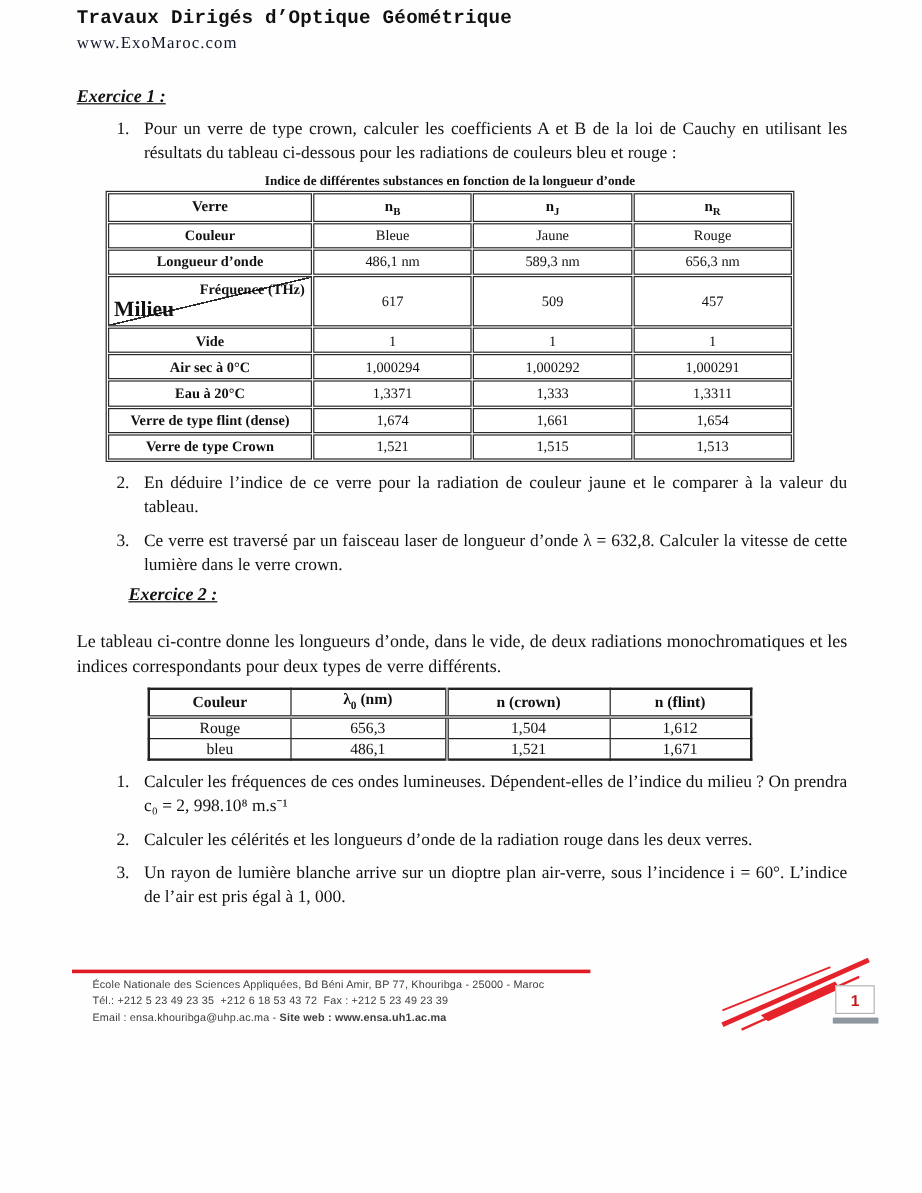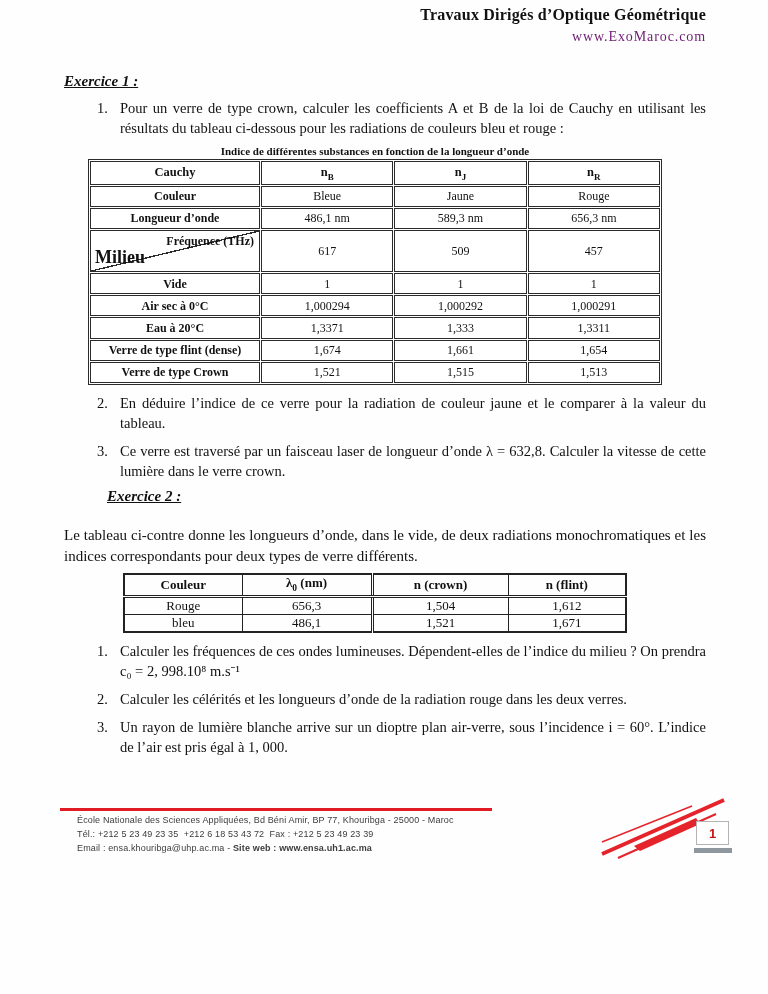--- a/index.html
+++ b/index.html
@@ -4,22 +4,22 @@
 <style>
   * { margin:0; padding:0; box-sizing:border-box; }
   html,body { background:#ffffff; }
   .page {
     width:768px; height:994px; position:relative; margin:0 auto;
     background:#fefefe; color:#111;
     font-family:"Liberation Serif", serif; overflow:hidden;
   }
   .content { padding:6px 62px 0 64px; }
 
-  .title { text-align:right; font-size:16px; font-weight:bold; letter-spacing:0.2px; }
-  .site  { text-align:right; font-size:14px; color:#701a75; letter-spacing:0.9px; margin-top:5px; }
+  .title { text-align:left; font-size:16px; font-weight:bold; letter-spacing:0.2px;font-family:Liberation Mono, monospace; }
+  .site  { text-align:left; font-size:14px; color:#0f172a; letter-spacing:0.9px; margin-top:5px; }
 
   .ex-heading {
     font-size:15px; font-weight:bold; font-style:italic;
     text-decoration:underline; margin-top:28px;
   }
   .ex-heading.indent { margin-left:43px; margin-top:7px; }
 
   .li { display:flex; margin-top:8px; font-size:14.5px; line-height:1.38; text-align:justify; }
   .li .num { flex:0 0 23px; margin-left:33px; }
   .li .txt { flex:1; }
@@ -99,21 +99,21 @@
 
     <table class="t1">
       <colgroup>
           <col style="width:170px">
           <col>
           <col>
           <col>
         </colgroup>
       <tbody>
           <tr>
-        <th class="c0">Cauchy</th>
+        <th class="c0">Verre</th>
         <th><span>n</span><sub>B</sub></th>
         <th><span>n</span><sub>J</sub></th>
         <th><span>n</span><sub>R</sub></th>
       </tr>
       <tr>
         <td class="c0">Couleur</td>
         <td>Bleue</td>
         <td>Jaune</td>
         <td>Rouge</td>
       </tr>

